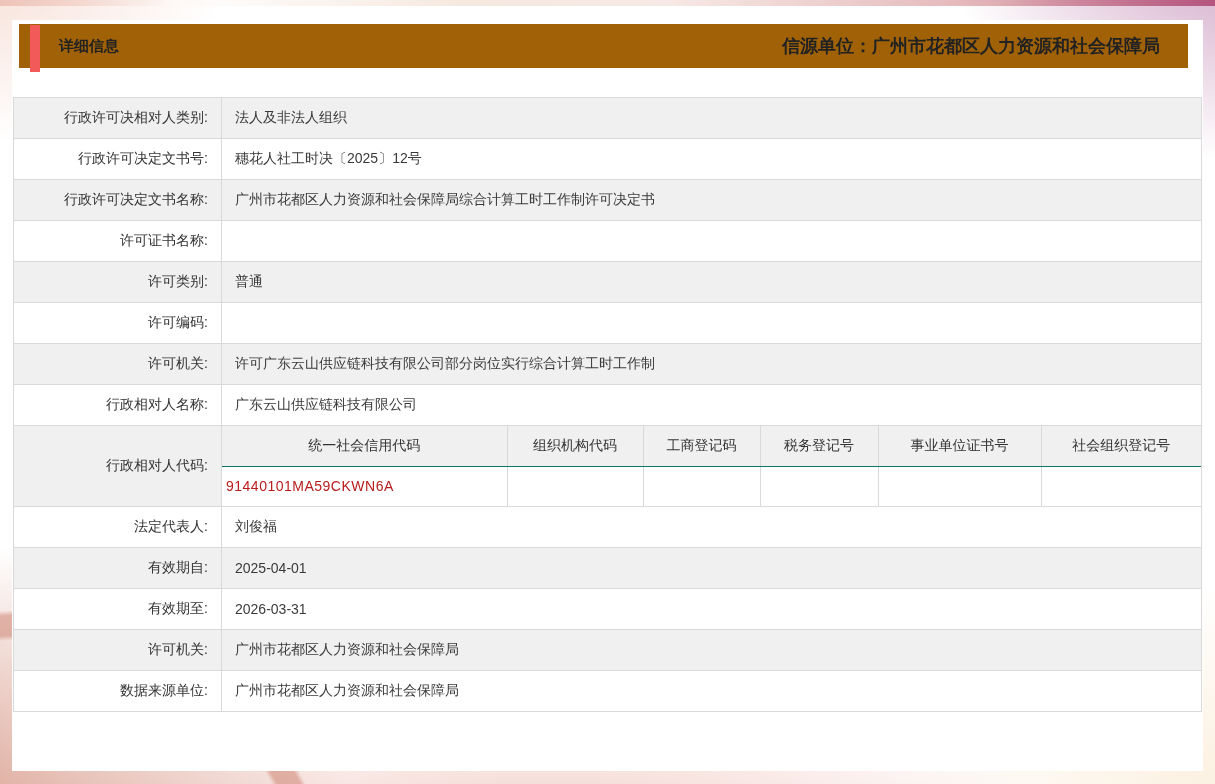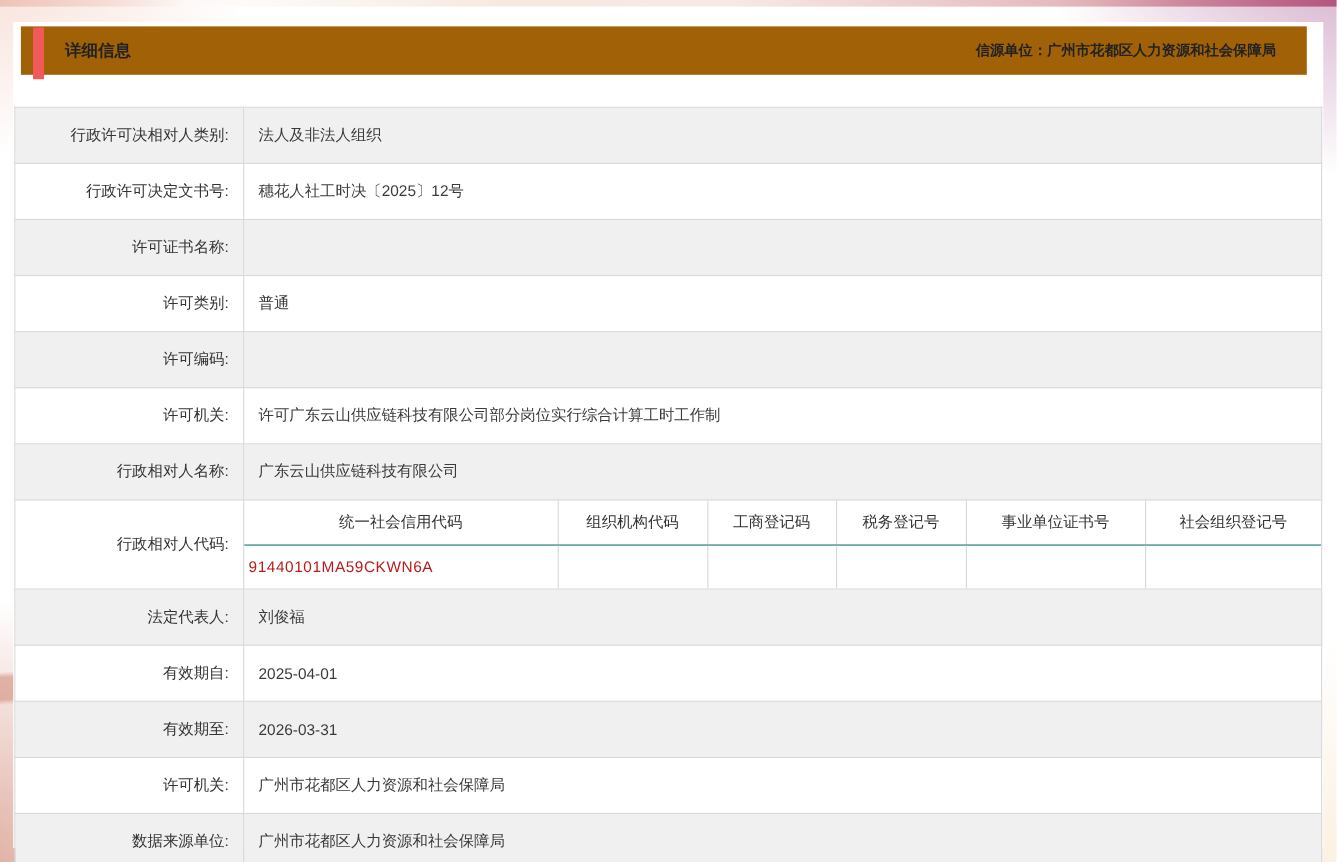--- a/index.html
+++ b/index.html
@@ -28,29 +28,29 @@
     background:#a16207; display:flex; align-items:center;
   }
   .accent-bar {
     position:absolute; left:11px; top:1px; width:10px; height:47px;
     background:#f25a5a;
   }
   .page-title {
     margin-left:40px; font-size:15px; font-weight:700; color:#222222;
   }
   .source-unit {
-    margin-left:auto; padding-right:28px; font-size:13px; font-weight:700; color:#222222;
+    margin-left:auto; padding-right:28px; font-size:18px; font-weight:700; color:#222222;
   }
   table.detail-table {
     position:absolute; top:77px; left:1px; width:1189px;
     border-collapse:collapse; table-layout:fixed;
     font-size:14px; color:#333333;
   }
   table.detail-table > tbody > tr > td {
-    border:1px solid #d9d9d9; height:51px; padding:0;
+    border:1px solid #d9d9d9; height:41px; padding:0;
   }
   table.detail-table > tbody > tr:nth-child(odd)  { background:#f0f0f0; }
   table.detail-table > tbody > tr:nth-child(even) { background:#ffffff; }
   td.lbl { text-align:right; padding-right:13px !important; color:#333333; }
   td.val { text-align:left;  padding-left:13px  !important; color:#3a3a3a; }
   tr.codes-row > td { height:83px; }
   td.codes-cell { padding:0 !important; vertical-align:top; }
   table.codes-table {
     width:100%; border-collapse:collapse; table-layout:fixed; height:80px;
     font-size:14px; color:#333333;
@@ -84,20 +84,24 @@
         <col>
       </colgroup>
     <tbody>
       <tr>
         <td class="lbl">行政许可决相对人类别:</td>
         <td class="val">法人及非法人组织</td>
       </tr>
       <tr>
         <td class="lbl">行政许可决定文书号:</td>
         <td class="val">穗花人社工时决〔2025〕12号</td>
+      </tr>
+      <tr>
+        <td class="lbl">行政许可决定文书名称:</td>
+        <td class="val">广州市花都区人力资源和社会保障局综合计算工时工作制许可决定书</td>
       </tr>
       <tr>
         <td class="lbl">许可证书名称:</td>
         <td class="val"></td>
       </tr>
       <tr>
         <td class="lbl">许可类别:</td>
         <td class="val">普通</td>
       </tr>
       <tr>

